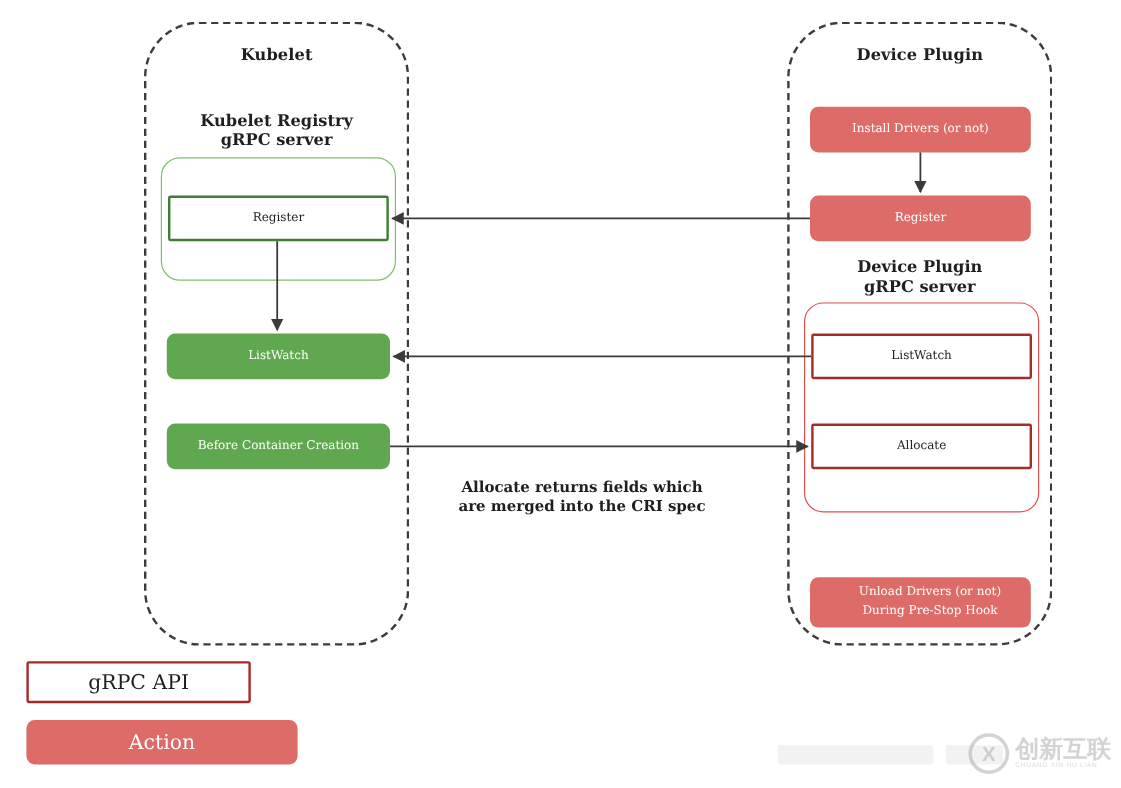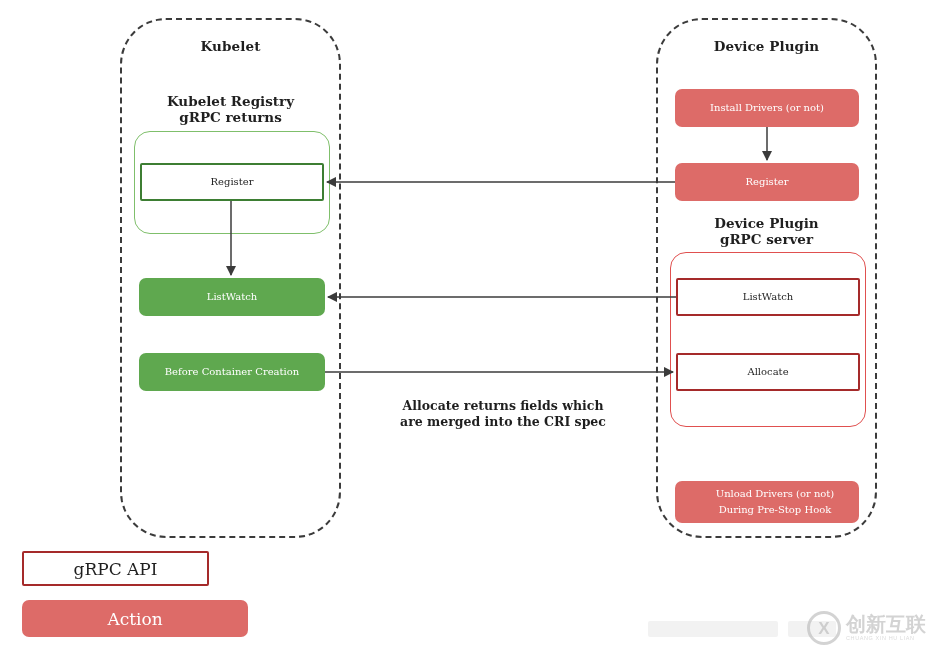--- a/index.html
+++ b/index.html
@@ -181,21 +181,21 @@
 </head>
 <body>
 
 <div id="canvas">
 
   <div class="lane" style="left:120px; top:18px; width:221px; height:520px;">
     <div class="lane-title" style="top:18px;">Kubelet</div>
   </div>
 
   <div class="caption" style="left:120px; top:93px; width:221px;">Kubelet Registry
-gRPC returns</div>
+gRPC server</div>
 
   <div class="group-box group-green" style="left:134px; top:131px; width:196px; height:103px;"></div>
 
   <div class="node node-api-green" style="left:140px; top:163px; width:184px; height:38px;">Register</div>
 
   <div class="node node-fill-green" style="left:139px; top:278px; width:186px; height:38px;">ListWatch</div>
 
   <div class="node node-fill-green" style="left:139px; top:353px; width:186px; height:38px;">Before Container Creation</div>
 
   <div class="lane" style="left:656px; top:18px; width:221px; height:520px;">
@@ -211,21 +211,21 @@
 
   <div class="group-box group-red" style="left:670px; top:252px; width:196px; height:175px;"></div>
 
   <div class="node node-api-red" style="left:676px; top:278px; width:184px; height:38px;">ListWatch</div>
 
   <div class="node node-api-red" style="left:676px; top:353px; width:184px; height:38px;">Allocate</div>
 
   <div class="node node-fill-red" style="left:675px; top:481px; width:184px; height:42px;padding-left:16px;">Unload Drivers (or not)
 During Pre-Stop Hook</div>
 
-  <div class="annotation" style="left:398px; top:398px; width:210px;">Allocate returns fields which
+  <div class="annotation" style="left:380px; top:398px; width:210px;">Allocate returns fields which
 are merged into the CRI spec</div>
 
   <svg id="connectors" viewBox="0 0 934 657" xmlns="http://www.w3.org/2000/svg">
     <defs>
       <marker id="arrow" viewBox="0 0 10 10" refX="9" refY="5" markerWidth="7" markerHeight="7" orient="auto-start-reverse">
         <path d="M 0 0 L 10 5 L 0 10 z" fill="#3b3b3b"></path>
       </marker>
     </defs>
 
     <line x1="767" y1="127" x2="767" y2="160" stroke="#3b3b3b" stroke-width="1.5" marker-end="url(#arrow)"></line>

